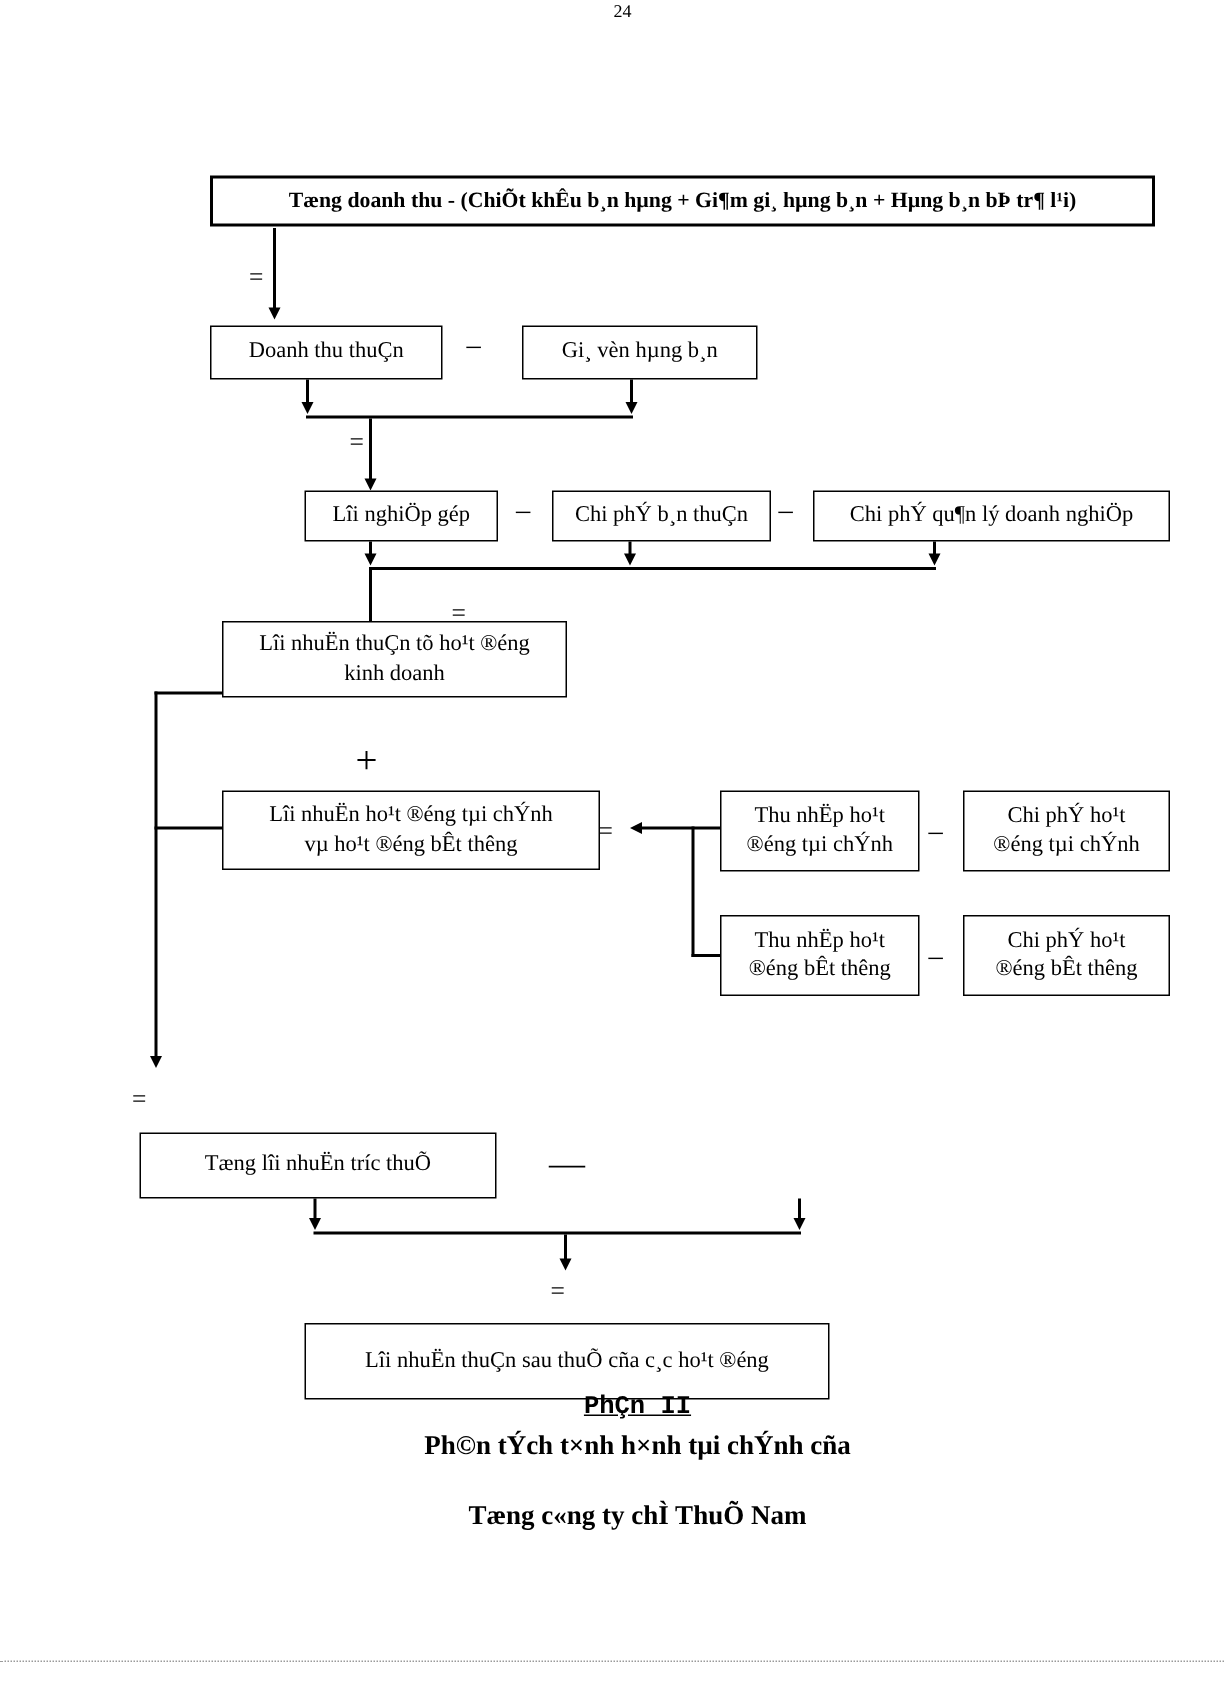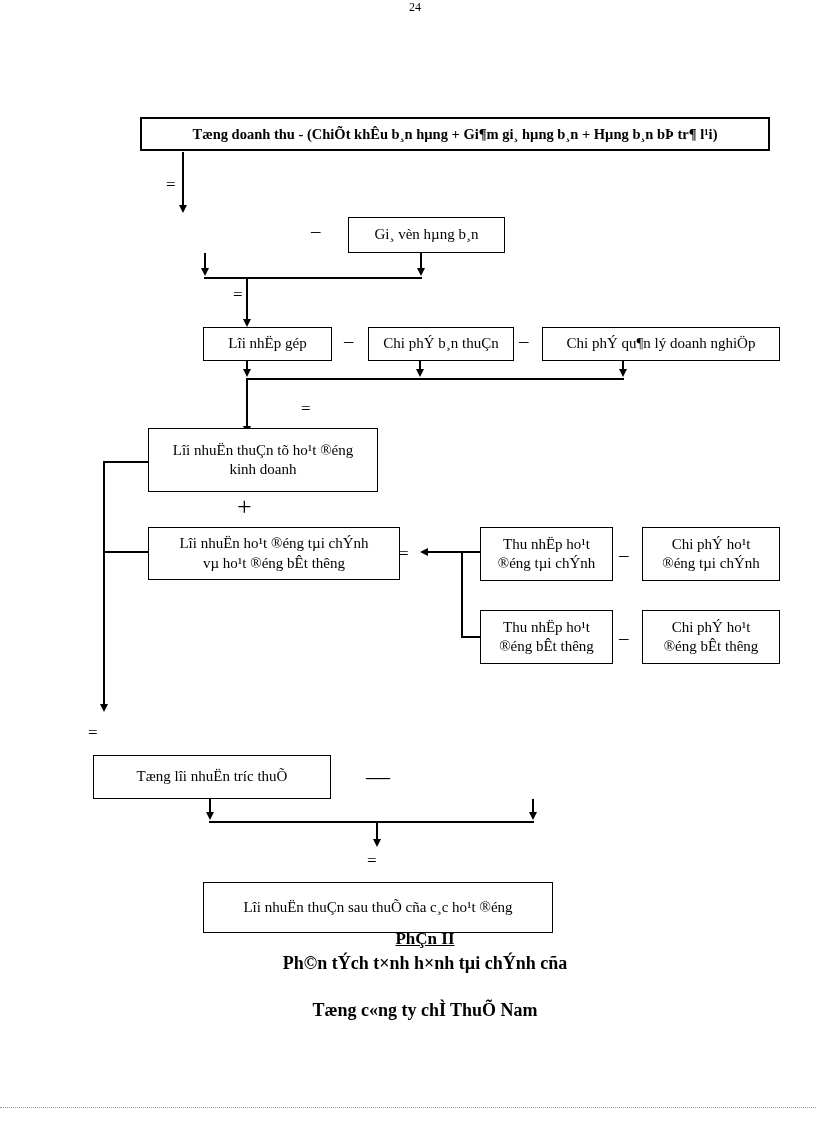--- a/index.html
+++ b/index.html
@@ -20,65 +20,66 @@
   .vl { position:absolute; width:2px; background:#000; }
   .hl { position:absolute; height:2px; background:#000; }
   .ar-d { position:absolute; width:0; height:0;
           border-left:4px solid transparent; border-right:4px solid transparent;
           border-top:8px solid #000; }
   .ar-l { position:absolute; width:0; height:0;
           border-top:4px solid transparent; border-bottom:4px solid transparent;
           border-right:8px solid #000; }
   .heading { position:absolute; left:34px; width:782px; text-align:center;
              font-weight:bold; font-size:18px; }
-  .underline { text-decoration:underline; }
+  .underline { text-decoration:underline;font-family:Liberation Mono, monospace; }
   .pagenum { position:absolute; left:10px; width:810px; top:1061; text-align:center; font-size:12px; }
   .bottom-rule { position:absolute; left:0; top:1107px; width:816px; border-top:1px dotted #9a9a9a; }
 </style>
 </head>
 <body>
 
 <div class="page">
 
   <div class="box bold nowrap" style="left:140px;top:117px;width:630px;height:34px;font-size:14.5px;border-width:2px">Tæng doanh thu - (ChiÕt khÊu b¸n hµng + Gi¶m gi¸ hµng b¸n + Hµng b¸n bÞ tr¶ l¹i)</div>
 
   <div class="op" style="left:166px;top:176px">=</div>
   <div class="vl" style="left:182px;top:152px;height:54px"></div>
   <div class="ar-d" style="left:179px;top:205px"></div>
 
+  <div class="box" style="left:140px;top:217px;width:155px;height:36px">Doanh thu thuÇn</div>
   <div class="op" style="left:311px;top:221px;font-size:19px">–</div>
   <div class="box" style="left:348px;top:217px;width:157px;height:36px">Gi¸ vèn hµng b¸n</div>
 
   <div class="vl" style="left:204px;top:253px;height:17px"></div>
   <div class="ar-d" style="left:201px;top:268px"></div>
   <div class="vl" style="left:420px;top:253px;height:17px"></div>
   <div class="ar-d" style="left:417px;top:268px"></div>
   <div class="hl" style="left:204px;top:277px;width:218px"></div>
   <div class="vl" style="left:246px;top:279px;height:41px"></div>
   <div class="op" style="left:233px;top:286px">=</div>
   <div class="ar-d" style="left:243px;top:319px"></div>
 
-  <div class="box" style="left:203px;top:327px;width:129px;height:34px">Lîi nhËp gép</div>
+  <div class="box" style="left:203px;top:327px;width:129px;height:34px">Lîi nghiÖp gép</div>
   <div class="op" style="left:344px;top:331px;font-size:19px">–</div>
   <div class="box" style="left:368px;top:327px;width:146px;height:34px">Chi phÝ b¸n thuÇn</div>
   <div class="op" style="left:519px;top:331px;font-size:19px">–</div>
   <div class="box" style="left:542px;top:327px;width:238px;height:34px">Chi phÝ qu¶n lý doanh nghiÖp</div>
 
   <div class="vl" style="left:246px;top:361px;height:10px"></div>
   <div class="ar-d" style="left:243px;top:369px"></div>
   <div class="vl" style="left:419px;top:361px;height:10px"></div>
   <div class="ar-d" style="left:416px;top:369px"></div>
   <div class="vl" style="left:622px;top:361px;height:10px"></div>
   <div class="ar-d" style="left:619px;top:369px"></div>
   <div class="hl" style="left:246px;top:378px;width:378px"></div>
   <div class="vl" style="left:246px;top:380px;height:46px"></div>
   <div class="op" style="left:301px;top:400px">=</div>
   <div class="ar-d" style="left:243px;top:426px"></div>
 
-  <div class="box" style="left:148px;top:428px;width:230px;height:64px">Lîi nhuËn thuÇn tõ ho¹t ®éng
+  <div class="box" style="left:148px;top:414px;width:230px;height:51px">Lîi nhuËn thuÇn tõ ho¹t ®éng
 kinh doanh</div>
   <div class="op" style="left:237px;top:494px;font-size:26px">+</div>
   <div class="box" style="left:148px;top:527px;width:252px;height:53px">Lîi nhuËn ho¹t ®éng tµi chÝnh
 vµ ho¹t ®éng bÊt thêng</div>
 
   <div class="op" style="left:399px;top:545px">=</div>
   <div class="ar-l" style="left:420px;top:548px"></div>
   <div class="hl" style="left:428px;top:551px;width:52px"></div>
   <div class="vl" style="left:461px;top:551px;height:87px"></div>
   <div class="hl" style="left:461px;top:636px;width:19px"></div>

